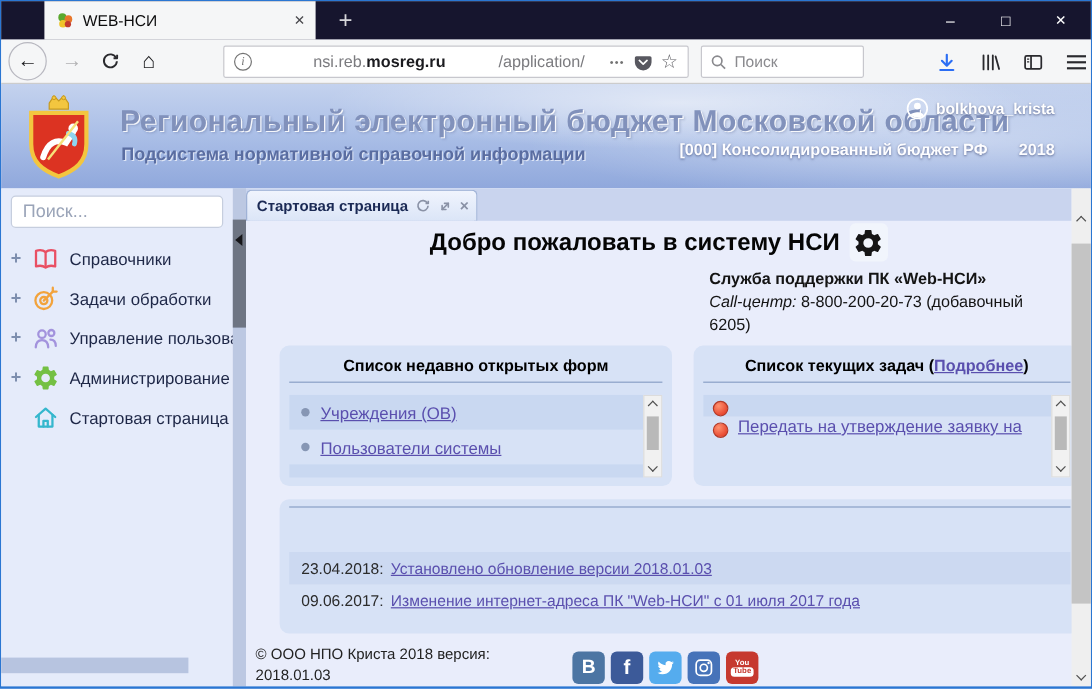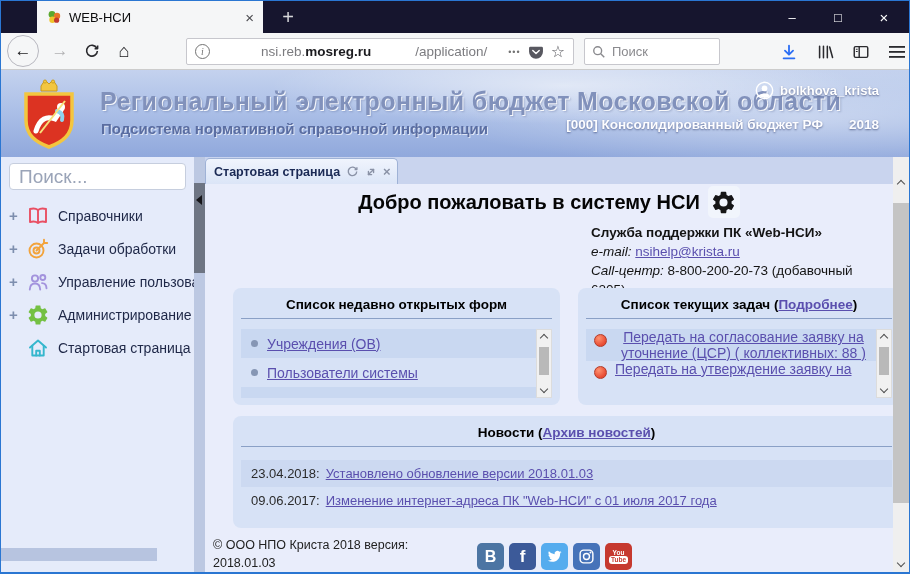--- a/index.html
+++ b/index.html
@@ -44,21 +44,21 @@
       linear-gradient(180deg,#c4d2ee 0%, #abbfe7 48%, #90a8dc 100%); }
   .coat { position:absolute; left:11px; top:7px; }
   .site-title { position:absolute; left:99px; top:17px; font-size:25px; font-weight:bold; letter-spacing:.4px; color:#8191bb; white-space:nowrap;
     text-shadow:1px 1px 0 rgba(255,255,255,.9), 2px 2px 2px rgba(45,60,110,.22); }
   .site-sub { position:absolute; left:100px; top:50px; font-size:15px; font-weight:bold; color:#5a6da1; text-shadow:1px 1px 0 rgba(255,255,255,.65); white-space:nowrap; }
   .userchip { position:absolute; top:11px; right:30px; display:flex; align-items:center; gap:6px; color:#fff; font-size:13px; font-weight:bold; text-shadow:0 1px 2px rgba(10,20,70,.55); }
   .budgetline { position:absolute; top:47px; right:30px; display:flex; gap:26px; color:#fdfdff; font-size:13.5px; font-weight:bold; text-shadow:0 1px 2px rgba(10,20,70,.5); }
 
   
   .sidebar { position:absolute; left:1px; top:157px; width:193px; height:415px; background:#e5ebfa; }
-  .side-search { position:absolute; left:8px; top:6px; width:177px; height:27px; background:#fff; border:1px solid #c6cede; border-radius:4px; padding:0 9px; font-size:19px; font-family:inherit; color:#333; outline:0; }
+  .side-search { position:absolute; left:8px; top:6px; width:177px; height:27px; background:#fff; border:1px solid #c6cede; border-radius:4px; padding:0 9px; font-size:15px; font-family:inherit; color:#333; outline:0; }
   .side-search::placeholder { color:#9aa4b8; }
   .menu { position:absolute; left:0; top:42px; right:0; }
   .mitem { height:33px; display:flex; align-items:center; padding-left:8px; cursor:default; }
   .mplus { width:17px; font-size:15px; font-weight:bold; color:#7d8eae; flex:none; }
   .mico { width:24px; height:24px; margin-right:8px; flex:none; }
   .mlabel { font-size:14px; color:#1e2747; white-space:nowrap; overflow:hidden; }
   .side-vscroll { position:absolute; left:194px; top:157px; width:11px; height:415px; background:#bcc8e2; }
   .side-vthumb { position:absolute; left:0; top:26px; width:11px; height:90px; background:#6e7583; }
   .side-collapse { position:absolute; left:2px; top:12px; width:0; height:0; border-top:5px solid transparent; border-bottom:5px solid transparent; border-right:6px solid #16161a; }
   .side-hscroll { position:absolute; left:1px; top:548px; width:156px; height:13px; background:#b7c4e0; }
@@ -332,21 +332,20 @@
     <div class="welcome">
       <h1>Добро пожаловать в систему НСИ</h1><span class="gearbtn">
           <svg width="27" height="27" viewBox="0 0 24 24">
             <path fill-rule="evenodd" fill="#161616" d="M19.14 12.94a7 7 0 0 0 .06-.94 7 7 0 0 0-.06-.94l2.03-1.58a.49.49 0 0 0 .12-.62l-1.92-3.32a.49.49 0 0 0-.59-.22l-2.39.96a7.3 7.3 0 0 0-1.62-.94l-.36-2.54a.48.48 0 0 0-.48-.41h-3.84a.48.48 0 0 0-.48.41l-.36 2.54a7.3 7.3 0 0 0-1.62.94l-2.39-.96a.49.49 0 0 0-.59.22L2.73 8.86a.48.48 0 0 0 .12.62l2.03 1.58a7 7 0 0 0-.06.94 7 7 0 0 0 .06.94l-2.03 1.58a.49.49 0 0 0-.12.62l1.92 3.32c.11.2.36.29.59.22l2.39-.96c.5.39 1.05.71 1.62.94l.36 2.54c.04.24.24.41.48.41h3.84c.24 0 .44-.17.48-.41l.36-2.54a7.3 7.3 0 0 0 1.62-.94l2.39.96c.23.07.48-.02.59-.22l1.92-3.32a.49.49 0 0 0-.12-.62zM12 15.6A3.6 3.6 0 1 1 15.6 12 3.6 3.6 0 0 1 12 15.6z"></path>
           </svg>
         </span>
     </div>
 
     <div class="support">
       <div class="s1">Служба поддержки ПК «Web-НСИ»</div>
-      <div><span class="ital">e-mail:</span> <a class="lnk">nsihelp@krista.ru</a></div>
       <div><span class="ital">Call-центр:</span> <span>8-800-200-20-73 (добавочный 6205)</span></div>
     </div>
 
     <div class="panel pl">
       <div class="panel-hdr">Список недавно открытых форм</div>
       <div class="panel-div"></div>
       <div class="viewport">
         <div class="rf-row">
             <span class="dotb"></span>
             <a class="lnk row-link">Учреждения (ОВ)</a>
@@ -363,36 +362,34 @@
         </div>
       </div>
     </div>
 
     <div class="panel pr">
       <div class="panel-hdr"><span>Список текущих задач (</span><a class="lnk" style="font-weight:bold;">Подробнее</a><span>)</span></div>
       <div class="panel-div"></div>
       <div class="viewport">
         <div class="task-row">
             <span class="tb"></span>
-            <a class="lnk row-link">Передать на согласование заявку на уточнение (ЦСР) ( коллективных: 88 )</a>
           </div>
         <div class="task-row">
             <span class="tb"></span>
             <a class="lnk row-link">Передать на утверждение заявку на</a>
           </div>
         <div class="mini-scroll">
           <div class="chev-up"></div>
           <div class="mini-thumb"></div>
           <div class="chev-down"></div>
         </div>
       </div>
     </div>
 
     <div class="panel pn">
-      <div class="panel-hdr"><span>Новости (</span><a class="lnk" style="font-weight:bold;">Архив новостей</a><span>)</span></div>
       <div class="panel-div"></div>
       <div class="news-list">
         <div class="news-row">
             <span>23.04.2018:</span>
             <a class="lnk">Установлено обновление версии 2018.01.03</a>
           </div>
         <div class="news-row">
             <span>09.06.2017:</span>
             <a class="lnk">Изменение интернет-адреса ПК "Web-НСИ" с 01 июля 2017 года</a>
           </div>

